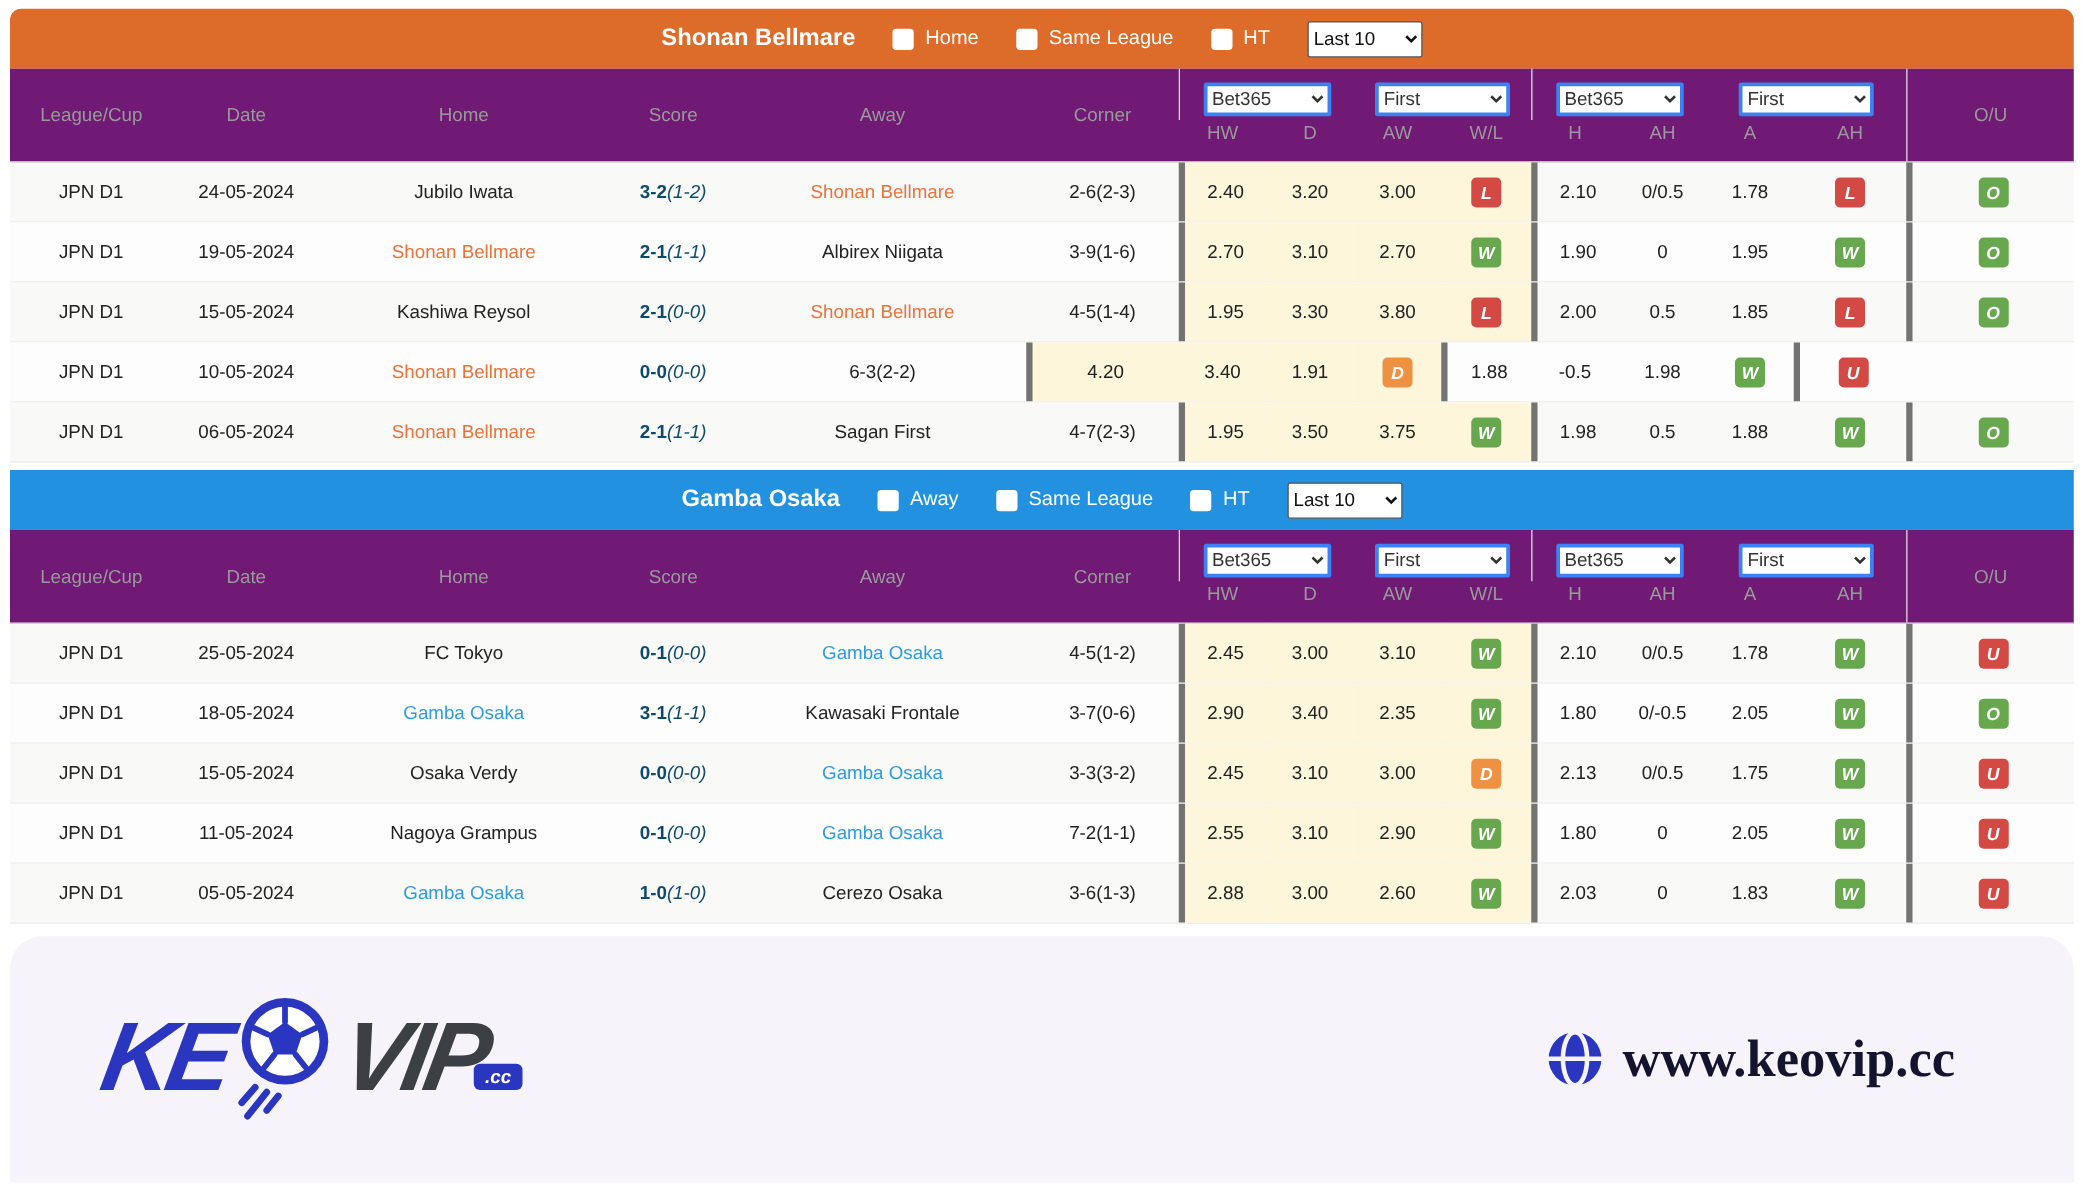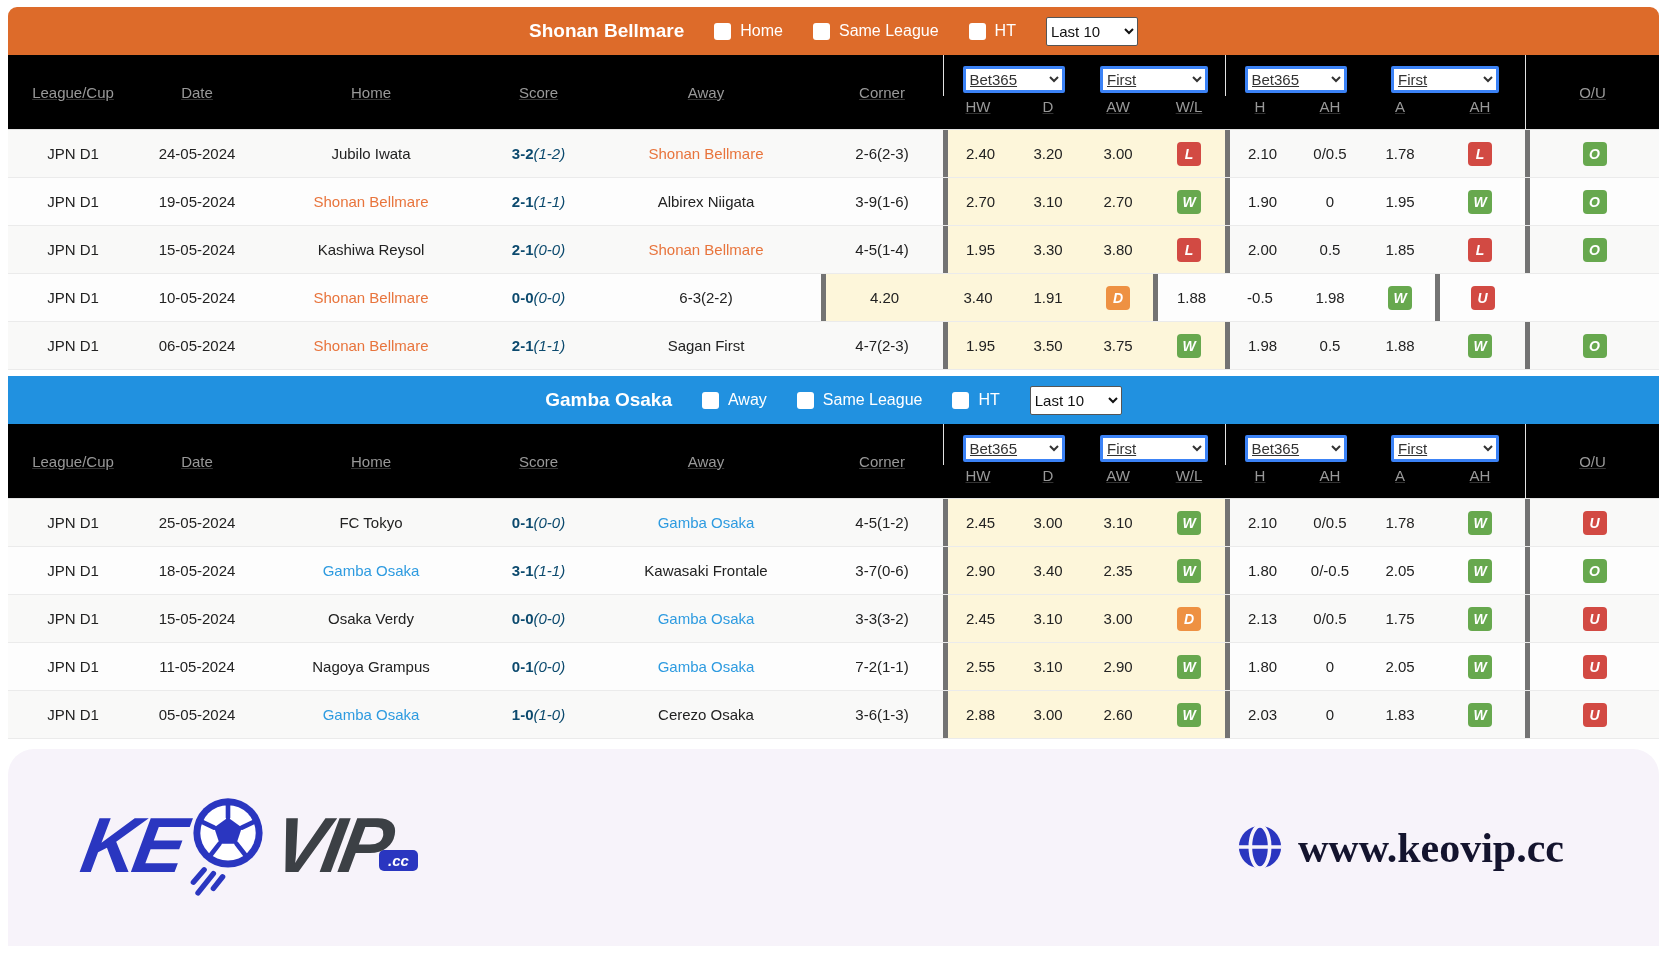--- a/index.html
+++ b/index.html
@@ -14,21 +14,21 @@
   
   .bar { height:48px; display:flex; align-items:center; justify-content:center; gap:30px; color:#fff; }
   .bar.orange { background:#dd6b2a; border-radius:9px 9px 0 0; }
   .bar.blue   { background:#2191e0; margin-top:6px; }
   .bar .title { font-size:19px; font-weight:700; }
   .filter { display:flex; align-items:center; gap:9px; font-size:16px; }
   .filter input { appearance:none; -webkit-appearance:none; width:17px; height:17px; background:#fff; border:none; border-radius:3px; margin:0; cursor:pointer; }
   select.range { font-size:15px; height:29px; min-width:92px; border:1px solid #555; border-radius:2px; background:#fff; color:#111; }
 
   
-  .thead { display:grid; grid-template-columns:var(--cols); grid-template-rows:41px 33px; align-items:center; background:#000000; border-bottom:1px solid #e4e4e4;text-decoration:underline; }
+  .thead { display:grid; grid-template-columns:var(--cols); grid-template-rows:41px 33px; align-items:center; background:#701a75; border-bottom:1px solid #e4e4e4; }
   .th { color:#999; font-size:15px; text-align:center; }
   .span2 { grid-row:1 / span 2; }
   .selcell { display:flex; align-items:center; justify-content:center; grid-row:1; height:100%; padding-top:8px; }
   select.odds { width:102px; height:27px; font-size:15px; color:#333; border:3px solid #3b82f6; border-radius:2px; background:#fff; }
   select.odds.narrow { width:108px; }
   .sub { grid-row:2; align-self:start; padding-top:2px; }
   .blh { border-left:1px solid #e2e2e2; height:100%; display:flex; align-items:center; justify-content:center; }
   .oucell { grid-row:1 / span 2; }
 
   

